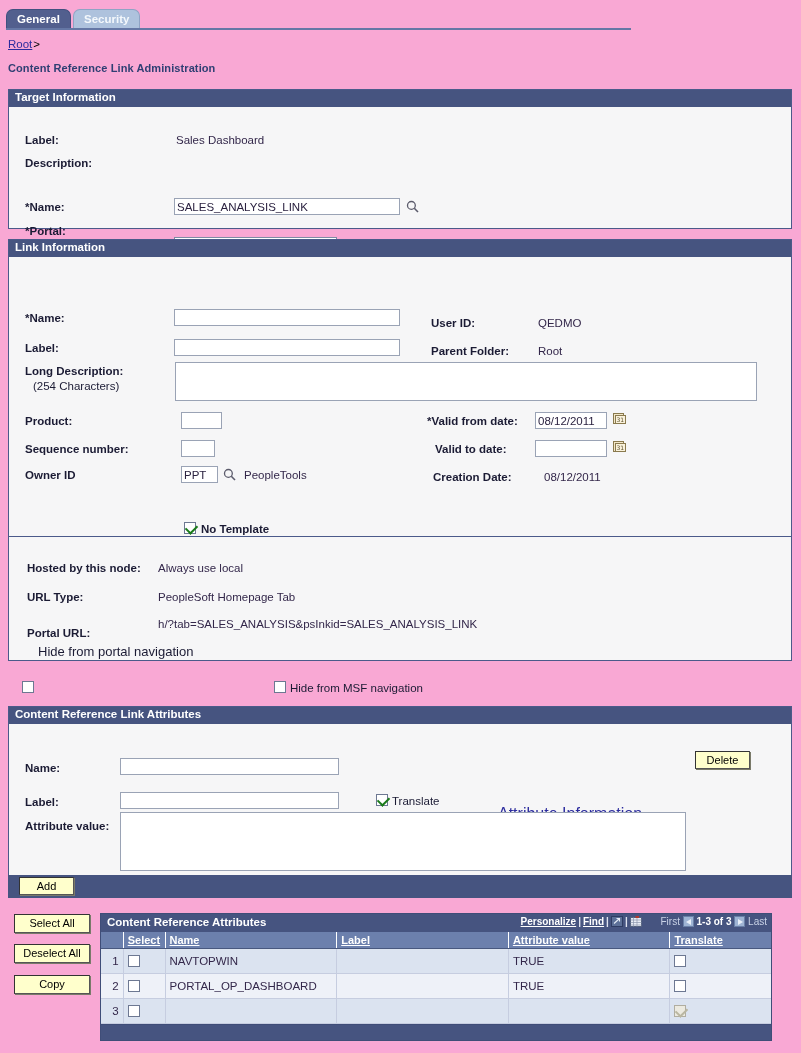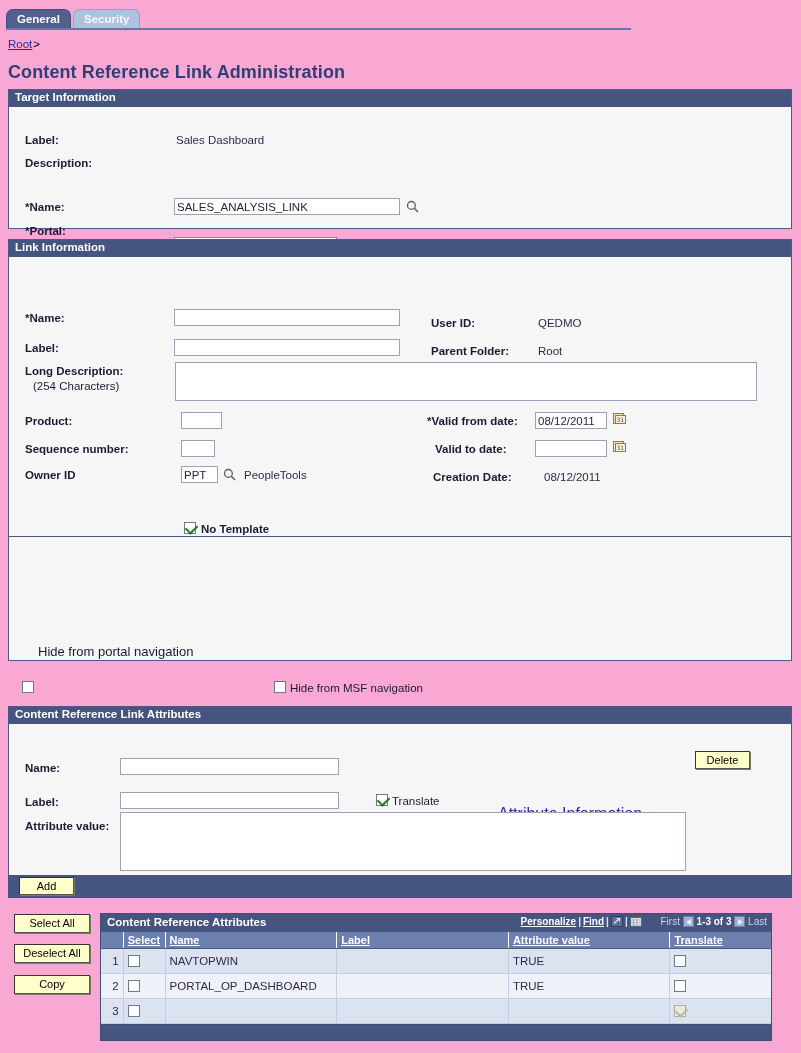--- a/index.html
+++ b/index.html
@@ -69,21 +69,21 @@
   .breadcrumb a {
     color: #2c2c9e;
     text-decoration: underline;
     cursor: pointer;
   }
   .breadcrumb .sep { color: #000; margin-left: 1px; }
 
   .pagetitle {
     position: absolute;
     left: 8px; top: 62px;
-    font-size: 18px;
+    font-size: 11px;
     font-weight: bold;
     color: #2f3f73;
     letter-spacing: 0.1px;
   }
 
   
   .group {
     position: absolute;
     border: 1px solid #4b5a8a;
     background: #f6f6f7;
@@ -438,20 +438,30 @@
 
       <div class="lbl" style="left:424px; top:214px;">Creation Date:</div>
       <div class="val" style="left:535px; top:214px;">08/12/2011</div>
 
       <div class="cbx checked" style="left:175px; top:265px;"></div>
       <div class="cbx-lbl" style="left:192px; top:266px;">No Template</div>
     </div>
   </div>
 
   <div class="group" style="left:8px; top:536px; width:784px; height:125px;">
+    <div class="group-body" style="height:106px;">
+      <div class="lbl" style="left:18px; top:25px;">Hosted by this node:</div>
+      <div class="val" style="left:149px; top:25px;">Always use local</div>
+
+      <div class="lbl" style="left:18px; top:54px;">URL Type:</div>
+      <div class="val" style="left:149px; top:54px;">PeopleSoft Homepage Tab</div>
+
+      <div class="lbl" style="left:18px; top:90px;">Portal URL:</div>
+      <div class="val" style="left:149px; top:81px;">h/?tab=SALES_ANALYSIS&amp;psInkid=SALES_ANALYSIS_LINK</div>
+    </div>
   </div>
 
   <div class="cbx" style="left:22px; top:681px;"></div>
   <div class="cbx-lbl plain" style="left:38px; top:644px; font-size:13px;">Hide from portal navigation</div>
 
   <div class="cbx" style="left:274px; top:681px;"></div>
   <div class="cbx-lbl plain" style="left:290px; top:682px; font-size:11.5px;">Hide from MSF navigation</div>
 
   <div class="group" style="left:8px; top:706px; width:784px; height:190px; background:#f6f6f7;">
     <div class="grid-title" style="height:17px;">

